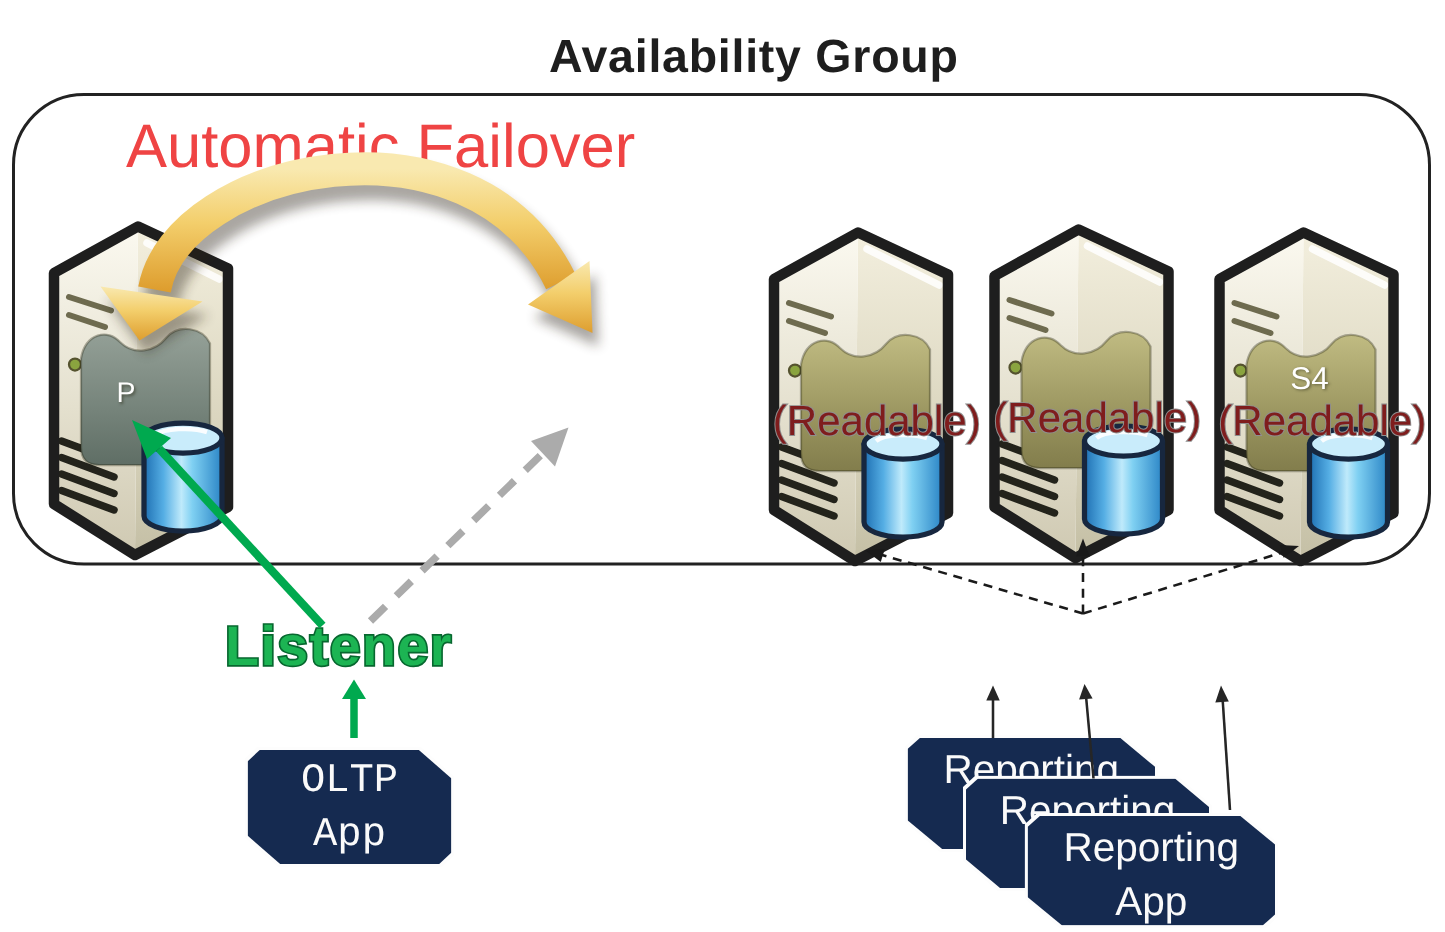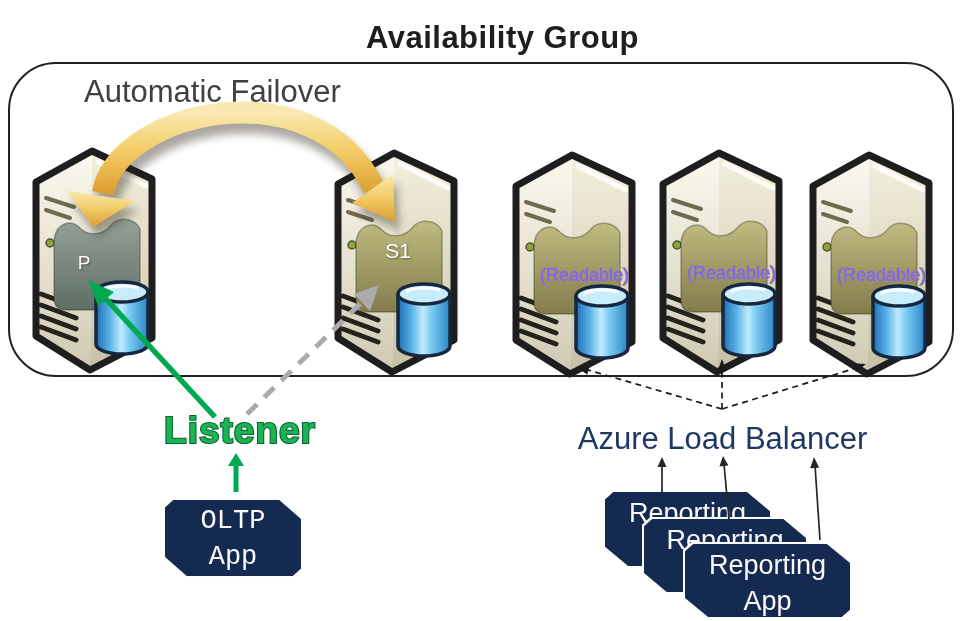--- a/index.html
+++ b/index.html
@@ -10,41 +10,41 @@
   
   .ag-box{
     position:absolute;left:8px;top:62px;width:942px;height:311px;
     border:2.5px solid #222;border-radius:48px;background:transparent;
   }
   .title{
     position:absolute;left:42px;top:20px;width:921px;text-align:center;
     font-size:31px;font-weight:700;color:#1e1e1e;letter-spacing:.5px;
   }
   .auto-failover{
-    position:absolute;left:84px;top:74px;font-size:31px;color:#404040;
+    position:absolute;left:84px;top:74px;font-size:41px;color:#ef4444;
   }
   
   .servers-layer{position:absolute;inset:0;z-index:10;}
   .server{position:absolute;width:140px;height:230px;}
   .server svg{position:absolute;inset:0;overflow:visible;}
   .srv-label{
     position:absolute;top:91px;left:0;width:140px;text-align:center;
     color:#fff;font-size:21px;text-shadow:1px 1px 2px rgba(40,40,20,.55);
   }
   .server--primary .srv-label{top:106px;transform:translateX(-12px);font-size:19px;}
   .srv-sub{
     position:absolute;top:115px;left:50%;transform:translateX(-50%);
-    white-space:nowrap;font-size:18px;color:#8b5cf6;
+    white-space:nowrap;font-size:28px;color:#7f1d1d;
     -webkit-text-stroke:1.3px #8f8f8f;paint-order:stroke fill;padding-left:17px;
   }
   .server--primary .panel{fill:url(#gradPanelP);}
   .panel{fill:url(#gradPanelS);}
   
   .listener{
-    position:absolute;left:150px;top:410px;width:180px;text-align:center;z-index:20;
+    position:absolute;left:150px;top:410px;width:180px;text-align:left;z-index:20;
     font-size:37px;font-weight:700;color:#1cb453;letter-spacing:1px;
     -webkit-text-stroke:2.2px #07672f;paint-order:stroke fill;
   }
   .alb{
     position:absolute;left:545px;top:421px;width:355px;text-align:center;z-index:20;
     font-size:31px;color:#1f3864;
   }
   
   .app-box{position:absolute;z-index:30;
     clip-path:polygon(5% 0%,86% 0%,100% 26%,100% 90%,95% 100%,14% 100%,0% 74%,0% 10%);
@@ -129,39 +129,20 @@
         <path d="M66 5 L126 33 L126 192 L64 224 L10 190 L10 36 Z" fill="none" stroke="#1E1E1E" stroke-width="7" stroke-linejoin="round"></path>
         <g>
           <path d="M70 146 L70 198 A26 10 0 0 0 122 198 L122 146 Z" fill="url(#gradCyl)" stroke="#17273F" stroke-width="3.5" stroke-linejoin="round"></path>
           <ellipse cx="96" cy="146" rx="26" ry="10" fill="#C9ECFB" stroke="#17273F" stroke-width="3.5"></ellipse>
           <path d="M78 144 A20 6 0 0 1 112 142" stroke="#ffffff" stroke-width="3" fill="none" opacity="0.9"></path>
         </g>
       </svg>
       <span class="srv-label">P</span>
       <span class="srv-sub"></span>
     </div>
-      <div class="server" style="left: 328px; top: 148px;">
-      <svg viewBox="0 0 140 230">
-        <polygon points="66,5 126,33 126,192 64,224" fill="url(#gradSide)"></polygon>
-        <polygon points="66,5 10,36 10,190 64,224" fill="url(#gradFront)"></polygon>
-        <path d="M72 16 L120 40" stroke="rgba(255,255,255,0.85)" stroke-width="5" stroke-linecap="round" fill="none"></path>
-        <path d="M20 52 L48 61 M20 64 L44 72" stroke="#6E6B4F" stroke-width="4" stroke-linecap="round" fill="none"></path>
-        <circle cx="24" cy="97" r="4" fill="#8AA43F" stroke="#55532F" stroke-width="1.5"></circle>
-        <path d="M15 148 L50 161 M15 159 L50 172 M15 170 L50 183 M15 181 L50 194" stroke="#23231B" stroke-width="5" stroke-linecap="round" fill="none"></path>
-        <path class="panel" d="M28 93 C31 76 46 73 54 82 C63 91 77 89 85 79 C93 70 109 72 114 83 L114 152 Q114 164 102 164 L40 164 Q28 164 28 152 Z" stroke="rgba(40,40,20,0.35)" stroke-width="1.5"></path>
-        <path d="M66 5 L126 33 L126 192 L64 224 L10 190 L10 36 Z" fill="none" stroke="#1E1E1E" stroke-width="7" stroke-linejoin="round"></path>
-        <g>
-          <path d="M70 146 L70 198 A26 10 0 0 0 122 198 L122 146 Z" fill="url(#gradCyl)" stroke="#17273F" stroke-width="3.5" stroke-linejoin="round"></path>
-          <ellipse cx="96" cy="146" rx="26" ry="10" fill="#C9ECFB" stroke="#17273F" stroke-width="3.5"></ellipse>
-          <path d="M78 144 A20 6 0 0 1 112 142" stroke="#ffffff" stroke-width="3" fill="none" opacity="0.9"></path>
-        </g>
-      </svg>
-      <span class="srv-label">S1</span>
-      <span class="srv-sub"></span>
-    </div>
       <div class="server" style="left: 506px; top: 150px;">
       <svg viewBox="0 0 140 230">
         <polygon points="66,5 126,33 126,192 64,224" fill="url(#gradSide)"></polygon>
         <polygon points="66,5 10,36 10,190 64,224" fill="url(#gradFront)"></polygon>
         <path d="M72 16 L120 40" stroke="rgba(255,255,255,0.85)" stroke-width="5" stroke-linecap="round" fill="none"></path>
         <path d="M20 52 L48 61 M20 64 L44 72" stroke="#6E6B4F" stroke-width="4" stroke-linecap="round" fill="none"></path>
         <circle cx="24" cy="97" r="4" fill="#8AA43F" stroke="#55532F" stroke-width="1.5"></circle>
         <path d="M15 148 L50 161 M15 159 L50 172 M15 170 L50 183 M15 181 L50 194" stroke="#23231B" stroke-width="5" stroke-linecap="round" fill="none"></path>
         <path class="panel" d="M28 93 C31 76 46 73 54 82 C63 91 77 89 85 79 C93 70 109 72 114 83 L114 152 Q114 164 102 164 L40 164 Q28 164 28 152 Z" stroke="rgba(40,40,20,0.35)" stroke-width="1.5"></path>
         <path d="M66 5 L126 33 L126 192 L64 224 L10 190 L10 36 Z" fill="none" stroke="#1E1E1E" stroke-width="7" stroke-linejoin="round"></path>
@@ -200,26 +181,26 @@
         <circle cx="24" cy="97" r="4" fill="#8AA43F" stroke="#55532F" stroke-width="1.5"></circle>
         <path d="M15 148 L50 161 M15 159 L50 172 M15 170 L50 183 M15 181 L50 194" stroke="#23231B" stroke-width="5" stroke-linecap="round" fill="none"></path>
         <path class="panel" d="M28 93 C31 76 46 73 54 82 C63 91 77 89 85 79 C93 70 109 72 114 83 L114 152 Q114 164 102 164 L40 164 Q28 164 28 152 Z" stroke="rgba(40,40,20,0.35)" stroke-width="1.5"></path>
         <path d="M66 5 L126 33 L126 192 L64 224 L10 190 L10 36 Z" fill="none" stroke="#1E1E1E" stroke-width="7" stroke-linejoin="round"></path>
         <g>
           <path d="M70 146 L70 198 A26 10 0 0 0 122 198 L122 146 Z" fill="url(#gradCyl)" stroke="#17273F" stroke-width="3.5" stroke-linejoin="round"></path>
           <ellipse cx="96" cy="146" rx="26" ry="10" fill="#C9ECFB" stroke="#17273F" stroke-width="3.5"></ellipse>
           <path d="M78 144 A20 6 0 0 1 112 142" stroke="#ffffff" stroke-width="3" fill="none" opacity="0.9"></path>
         </g>
       </svg>
+      <span class="srv-label">S4</span>
       <span class="srv-sub">(Readable)</span>
     </div>
     </div>
 
   <div class="listener">Listener</div>
-  <div class="alb">Azure Load Balancer</div>
 
   <div class="app-box oltp-box">
     <div class="app-box-inner">
       <div class="app-line">OLTP</div>
       <div class="app-line">App</div>
     </div>
   </div>
 
   <svg class="arrows" viewBox="0 0 963 621">
 

